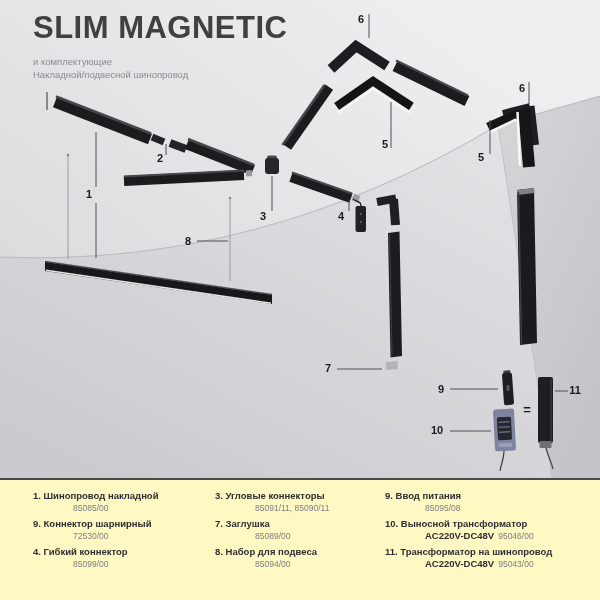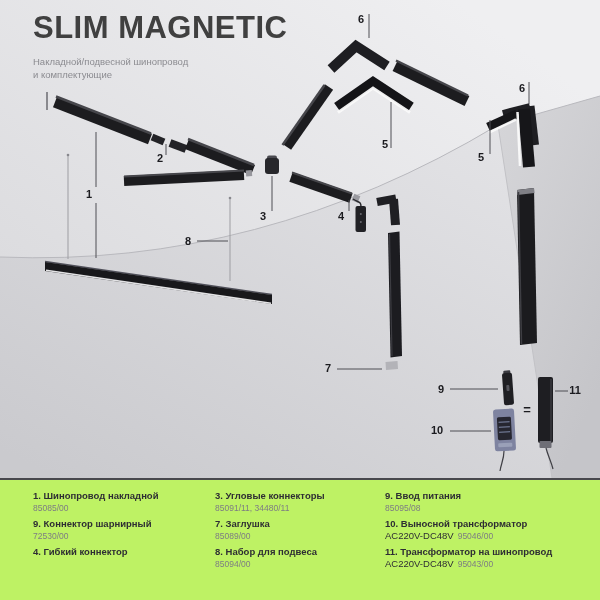--- a/index.html
+++ b/index.html
@@ -3,29 +3,29 @@
 <meta charset="utf-8">
 <style>
   html,body{margin:0;padding:0;}
   .page{position:relative;width:600px;height:600px;overflow:hidden;background:#d4d4d7;
         font-family:"Liberation Sans",sans-serif;}
   .diagram-svg{position:absolute;left:0;top:0;}
   .header{position:absolute;left:33px;top:10px;z-index:5;}
   .title{font-size:31px;font-weight:700;letter-spacing:0.5px;color:#404040;}
   .subtitle{margin-top:9px;font-size:9.5px;line-height:13px;color:#8b8b90;}
   .legend{position:absolute;left:0;top:478px;width:600px;height:122px;box-sizing:border-box;
-          background:#bef264;border-top:2px solid #48484d;display:flex;padding:10px 0 0 33px;}
+          background:#fef9c3;border-top:2px solid #48484d;display:flex;padding:10px 0 0 33px;}
   .col{display:flex;flex-direction:column;}
   .col1{width:182px;}
   .col2{width:170px;}
   .col3{width:205px;}
   .li{margin-bottom:4px;}
   .li .t{font-size:9.5px;font-weight:700;color:#2e2e33;line-height:12px;}
   .li .c{font-size:8.5px;color:#7d7d83;line-height:11px;}
-  .li .cb{font-weight:400;color:#2e2e33;font-size:9.5px;}
+  .li .cb{font-weight:700;color:#2e2e33;font-size:9.5px;margin-left:40px;}
   .li .cb:not(:empty){margin-right:4px;}
   .callout{font:700 11px "Liberation Sans",sans-serif;fill:#1b1b1f;}
   .cline{stroke:#4f4f55;stroke-width:1;}
   .wire{stroke:#9d9da2;stroke-width:1;}
 </style>
 </head>
 <body>
 
 <div class="page">
 
@@ -195,43 +195,44 @@
       <text class="callout" x="441" y="393">9</text>
       <text class="callout" x="437" y="434">10</text>
       <text class="callout" x="575" y="394">11</text>
       <text class="callout" x="527" y="414" style="font-size:13px">=</text>
     </g>
   </svg>
 
   <div class="header">
     <div class="title">SLIM MAGNETIC</div>
     <div class="subtitle">
+      <div>и комплектующие</div>
       <div>Накладной/подвесной шинопровод</div>
-      <div>и комплектующие</div>
     </div>
   </div>
 
   <div class="legend">
     <div class="col col1">
       <div class="li">
         <div class="t">1. Шинопровод накладной</div>
         <div class="c"><span class="cb"></span><span>85085/00</span></div>
       </div>
       <div class="li">
         <div class="t">9. Коннектор шарнирный</div>
         <div class="c"><span class="cb"></span><span>72530/00</span></div>
       </div>
       <div class="li">
         <div class="t">4. Гибкий коннектор</div>
+        <div class="c"><span class="cb"></span><span>85099/00</span></div>
       </div>
     </div>
     <div class="col col2">
       <div class="li">
         <div class="t">3. Угловые коннекторы</div>
-        <div class="c"><span class="cb"></span><span>85091/11, 34480/11</span></div>
+        <div class="c"><span class="cb"></span><span>85091/11, 85090/11</span></div>
       </div>
       <div class="li">
         <div class="t">7. Заглушка</div>
         <div class="c"><span class="cb"></span><span>85089/00</span></div>
       </div>
       <div class="li">
         <div class="t">8. Набор для подвеса</div>
         <div class="c"><span class="cb"></span><span>85094/00</span></div>
       </div>
     </div>

